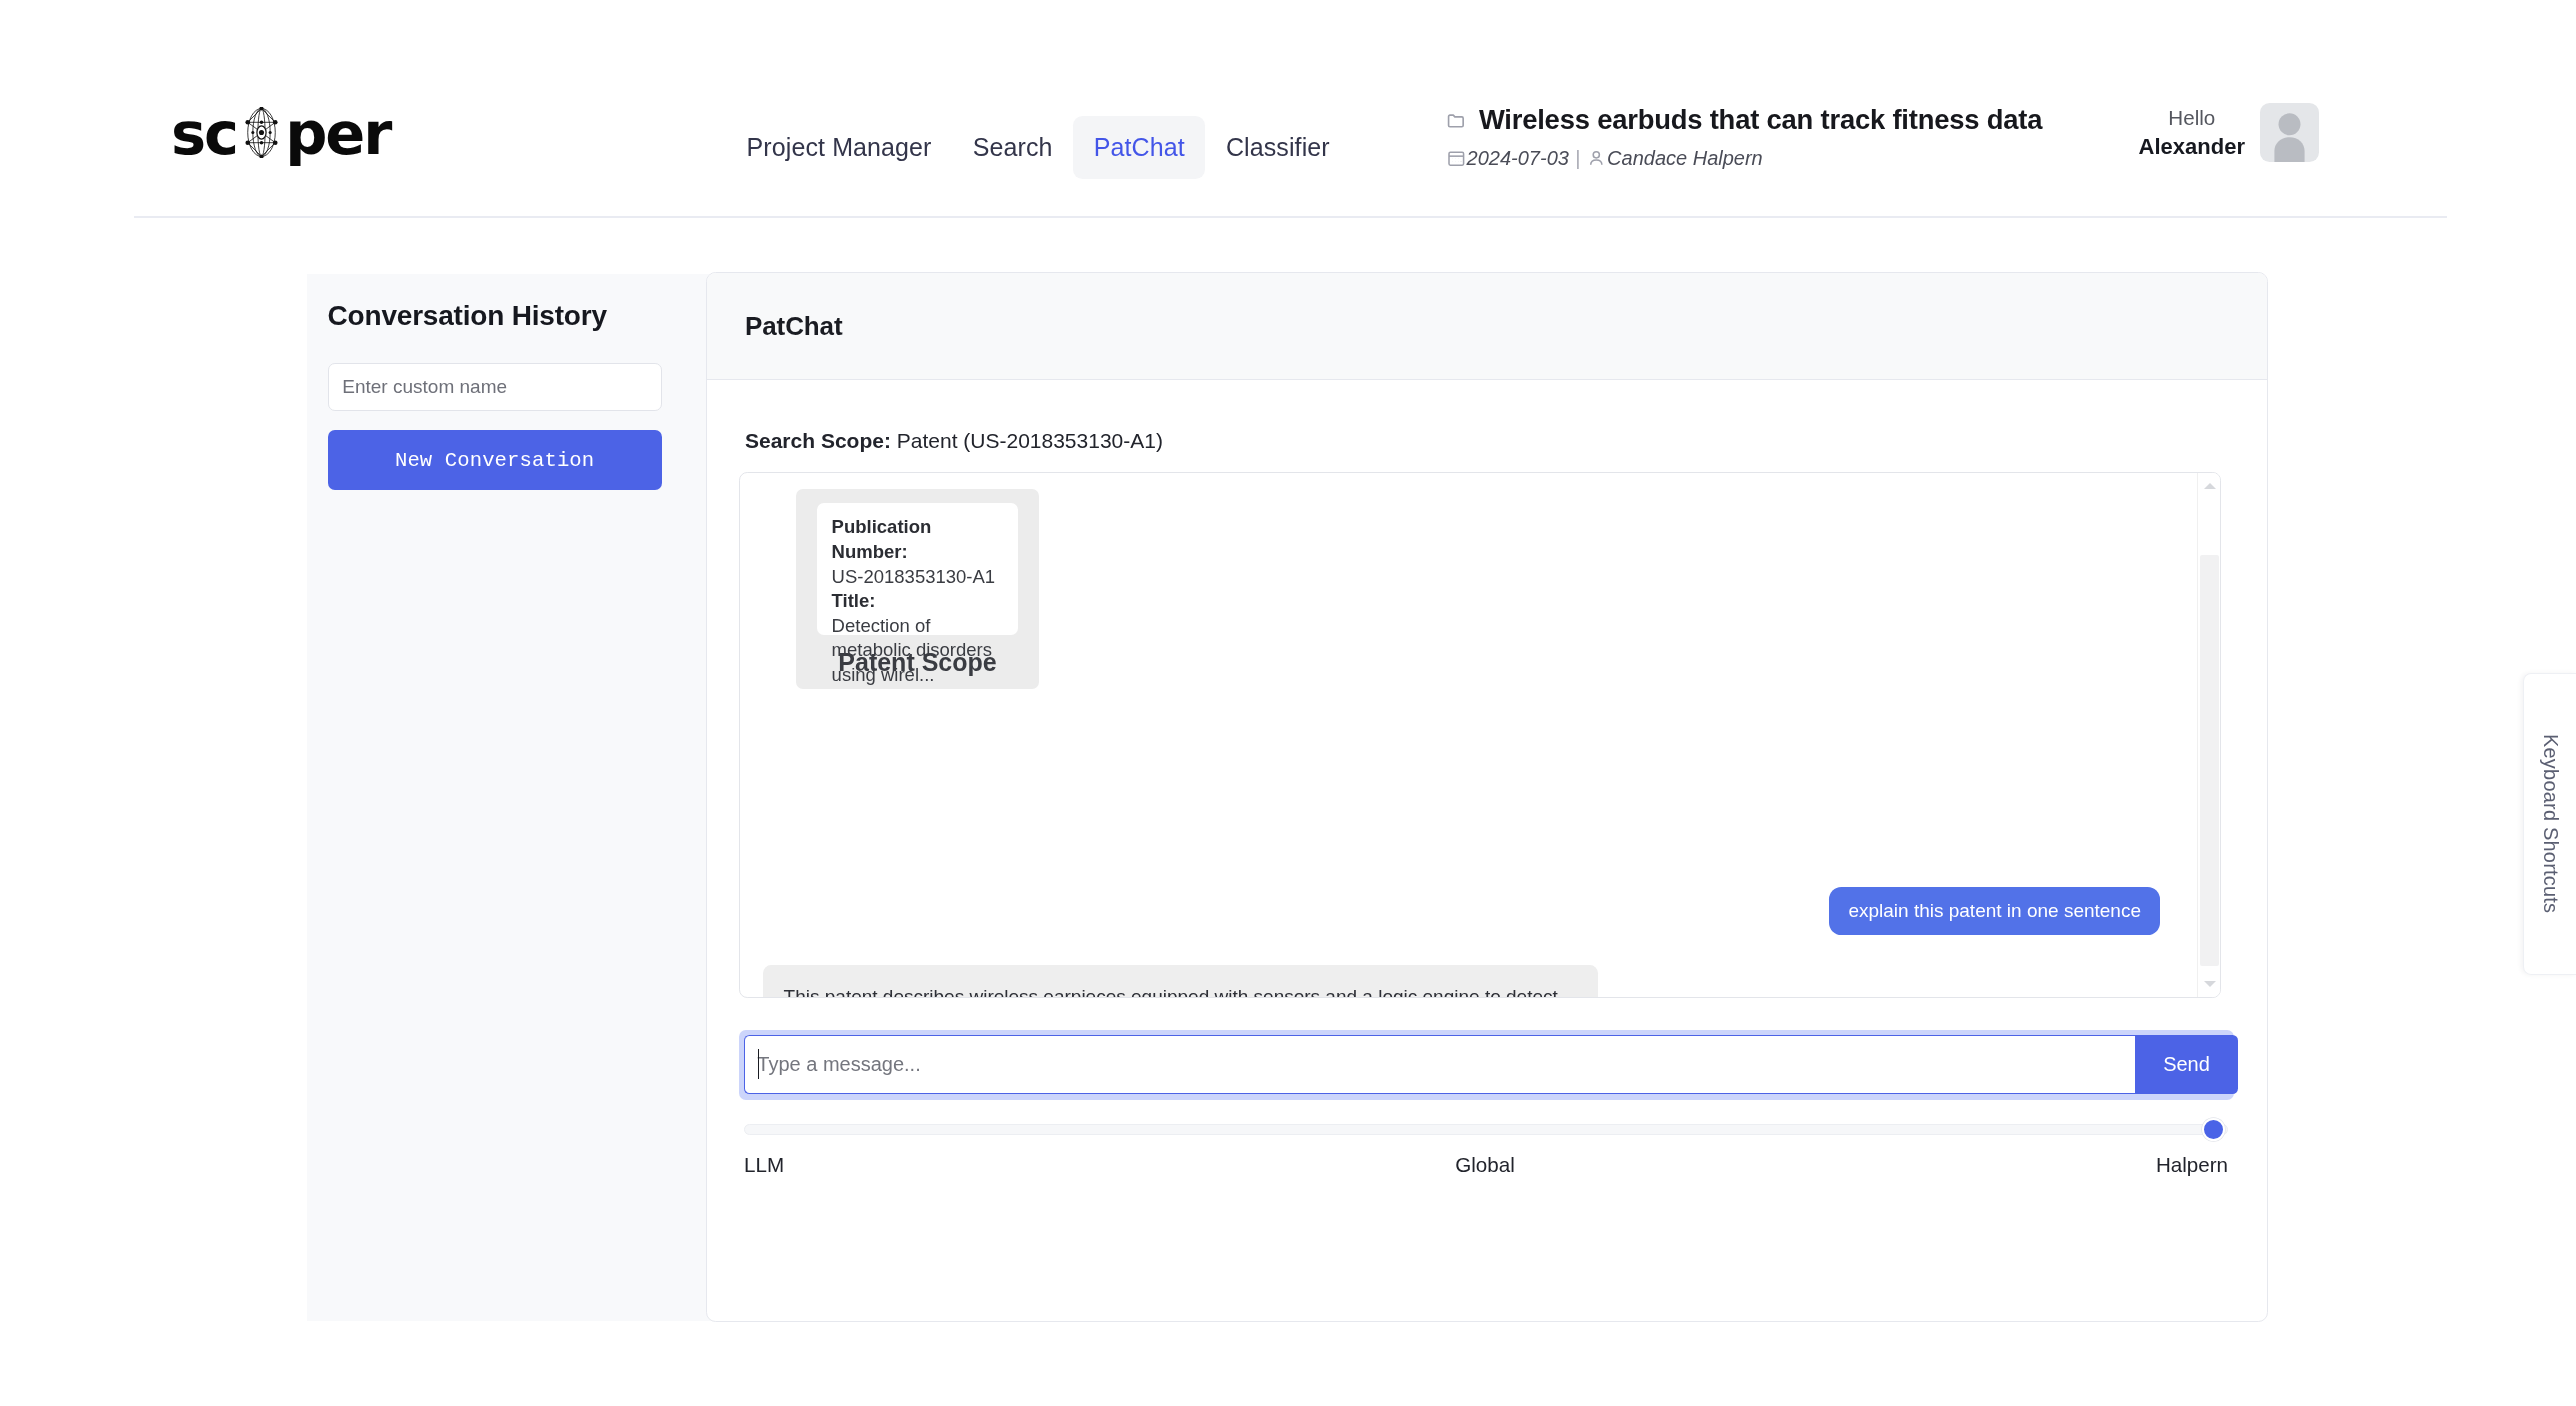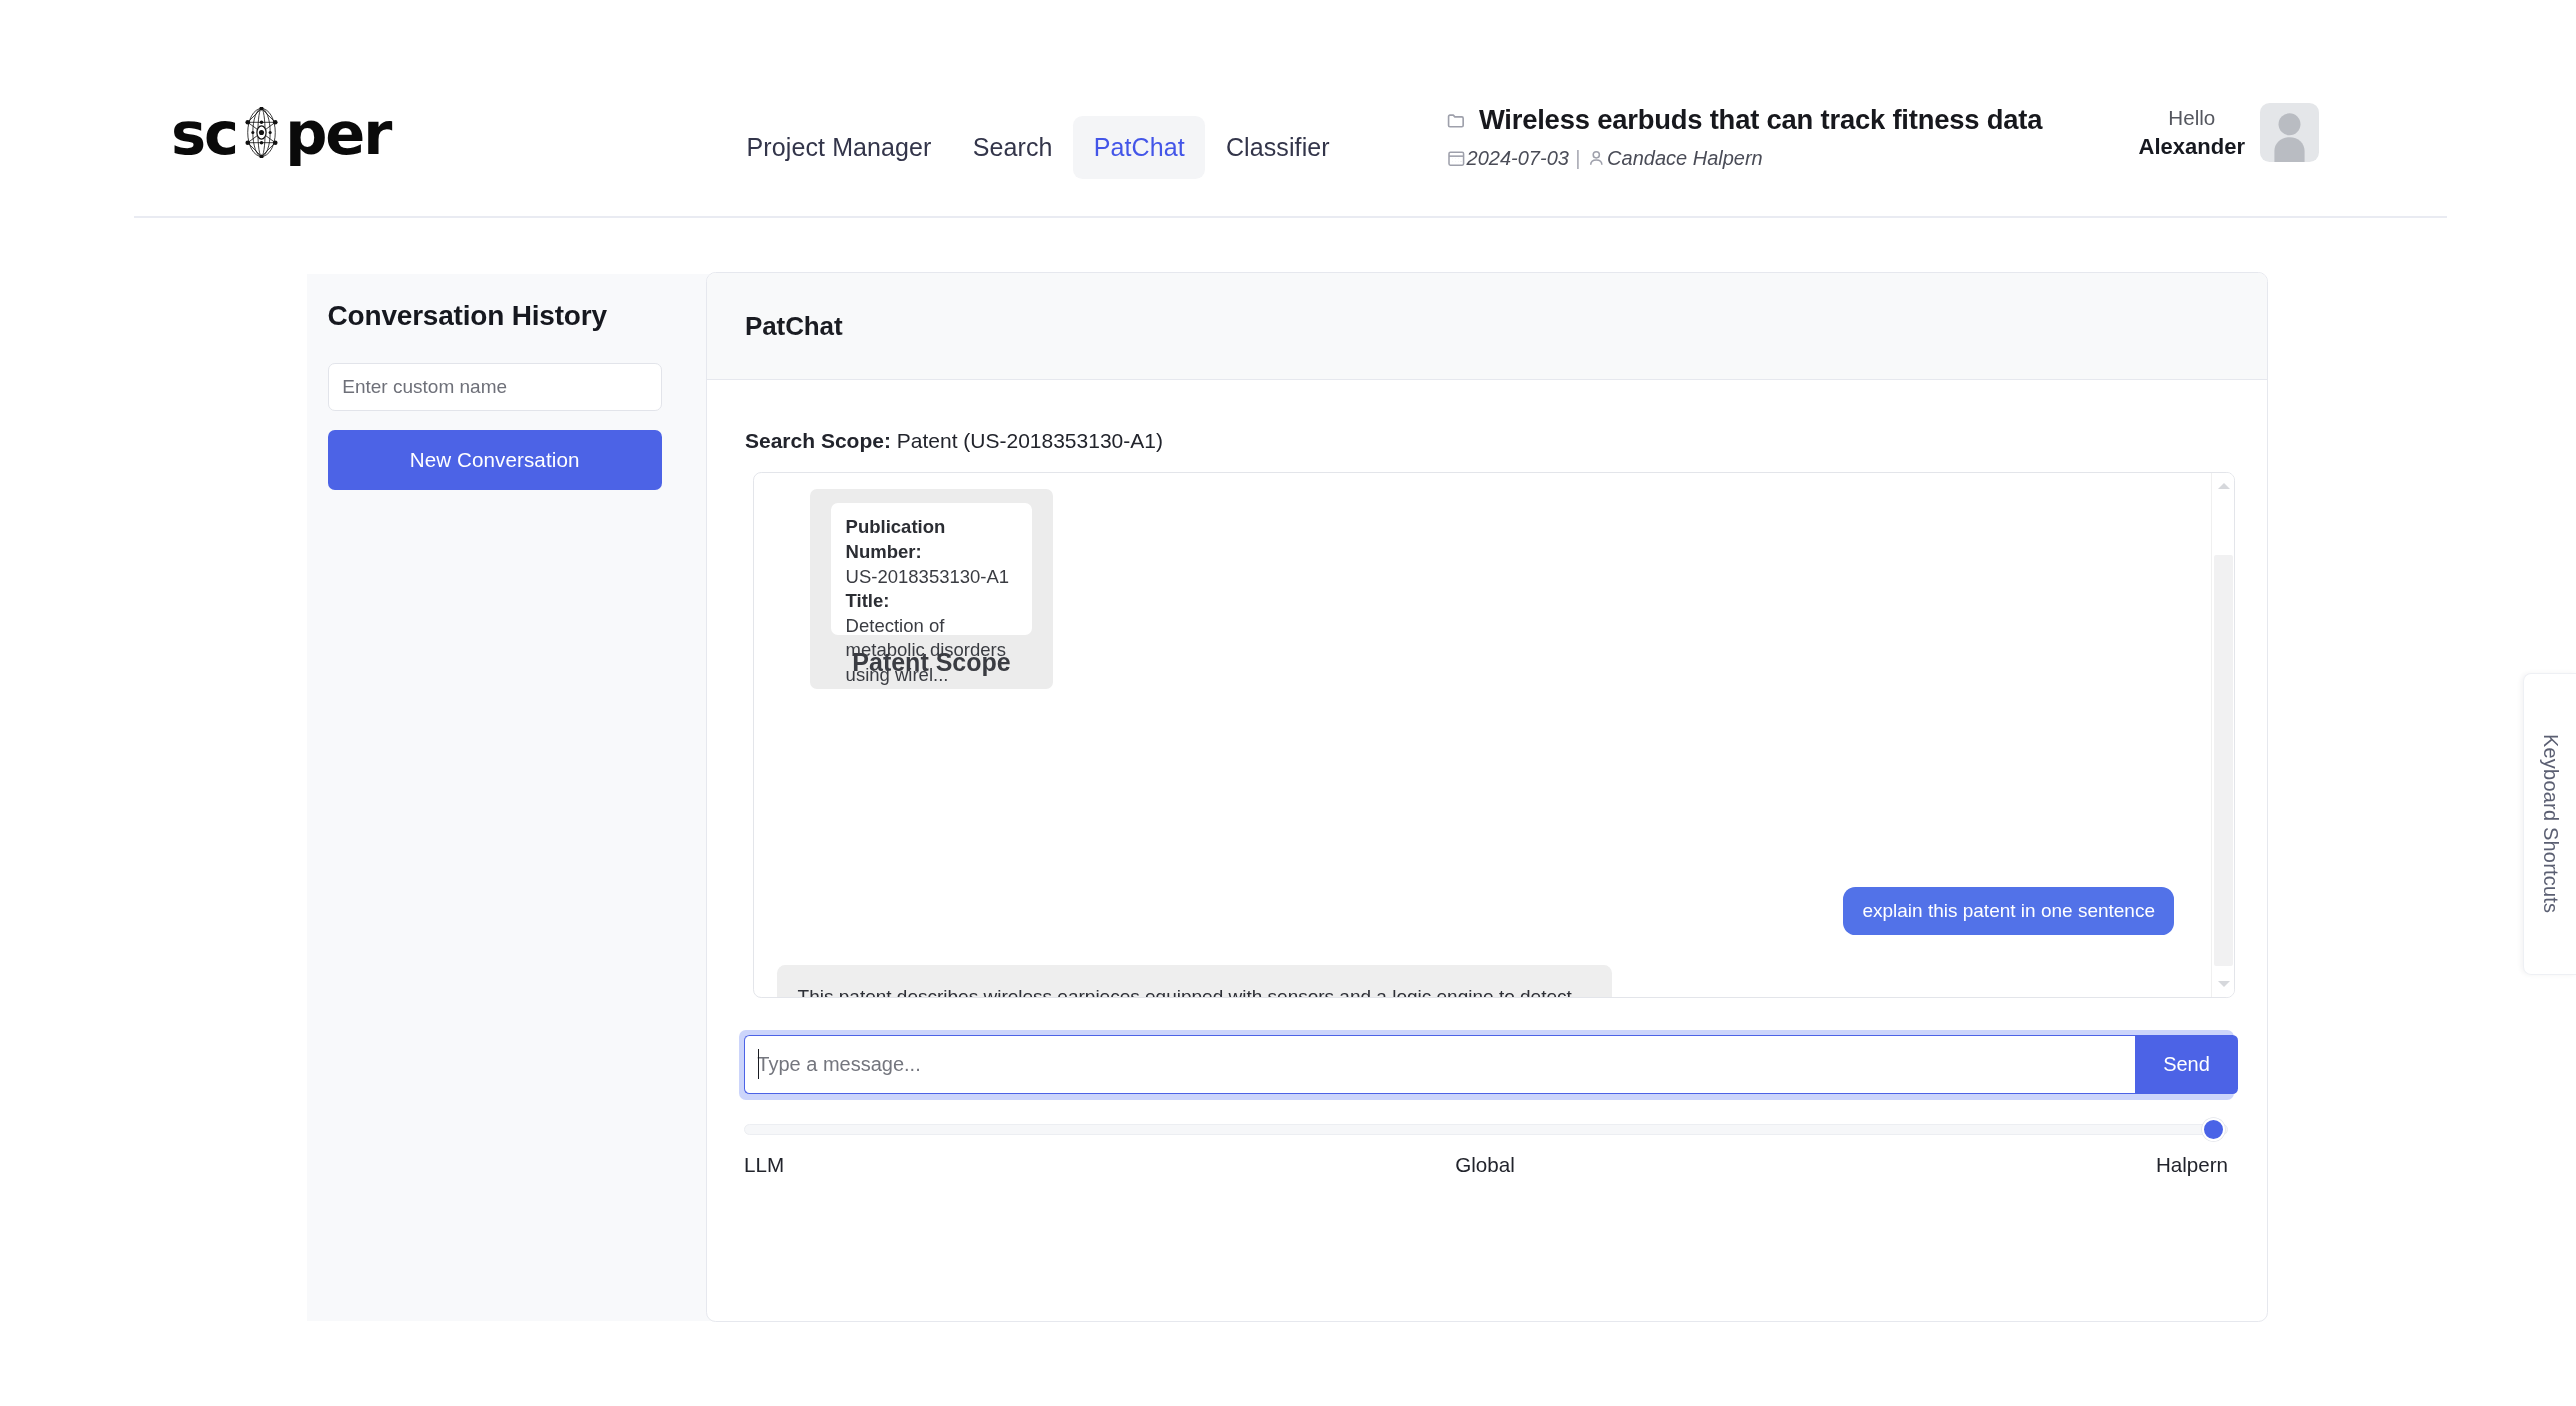--- a/index.html
+++ b/index.html
@@ -109,21 +109,21 @@
     border: 1.4px solid #e2e4ea; border-radius: 6.9px;
     background: #ffffff; outline: none;
     font-family: inherit; font-size: 19px; color: #30323c;
     padding: 0 13.7px;
   }
   .name-input::placeholder { color: #6e7079; }
   .new-conv-btn {
     position: absolute; left: 20.6px; top: 156px;
     width: 334px; height: 60px;
     background: #4c63e6; border: none; border-radius: 6.9px;
-    color: #ffffff; font-family: Liberation Sans, sans-serif; font-size: 20.6px;
+    color: #ffffff; font-family: Liberation Mono, monospace; font-size: 20.6px;
     cursor: pointer; letter-spacing: 0.1px;
   }
 
   .main-card {
     position: absolute; left: 706px; top: 53px;
     width: 1562px; height: 1050px;
     background: #ffffff;
     border: 1.4px solid #e6e8ee; border-radius: 9.6px;
     overflow: hidden;
   }
@@ -141,21 +141,21 @@
   .card-body { position: absolute; left: 0; top: 107px; width: 100%; height: 942px; }
 
   .scope-line {
     position: absolute; left: 38px; top: 49px;
     font-size: 21px; color: #22242c;
   }
   .scope-line b { font-weight: 700; }
 
   
   .chat-area {
-    position: absolute; left: 46px; top: 92px;
+    position: absolute; left: 32px; top: 92px;
     width: 1482px; height: 526px;
     border: 1.4px solid #e3e5ea; border-radius: 8.2px;
     background: #ffffff; overflow: hidden;
   }
   .chat-inner { position: absolute; left: 0; top: 0; width: 1458px; height: 100%; }
 
   .scope-card {
     position: absolute; left: 56px; top: 16.4px;
     width: 243px; height: 200px;
     background: #ececec; border-radius: 6.9px;

